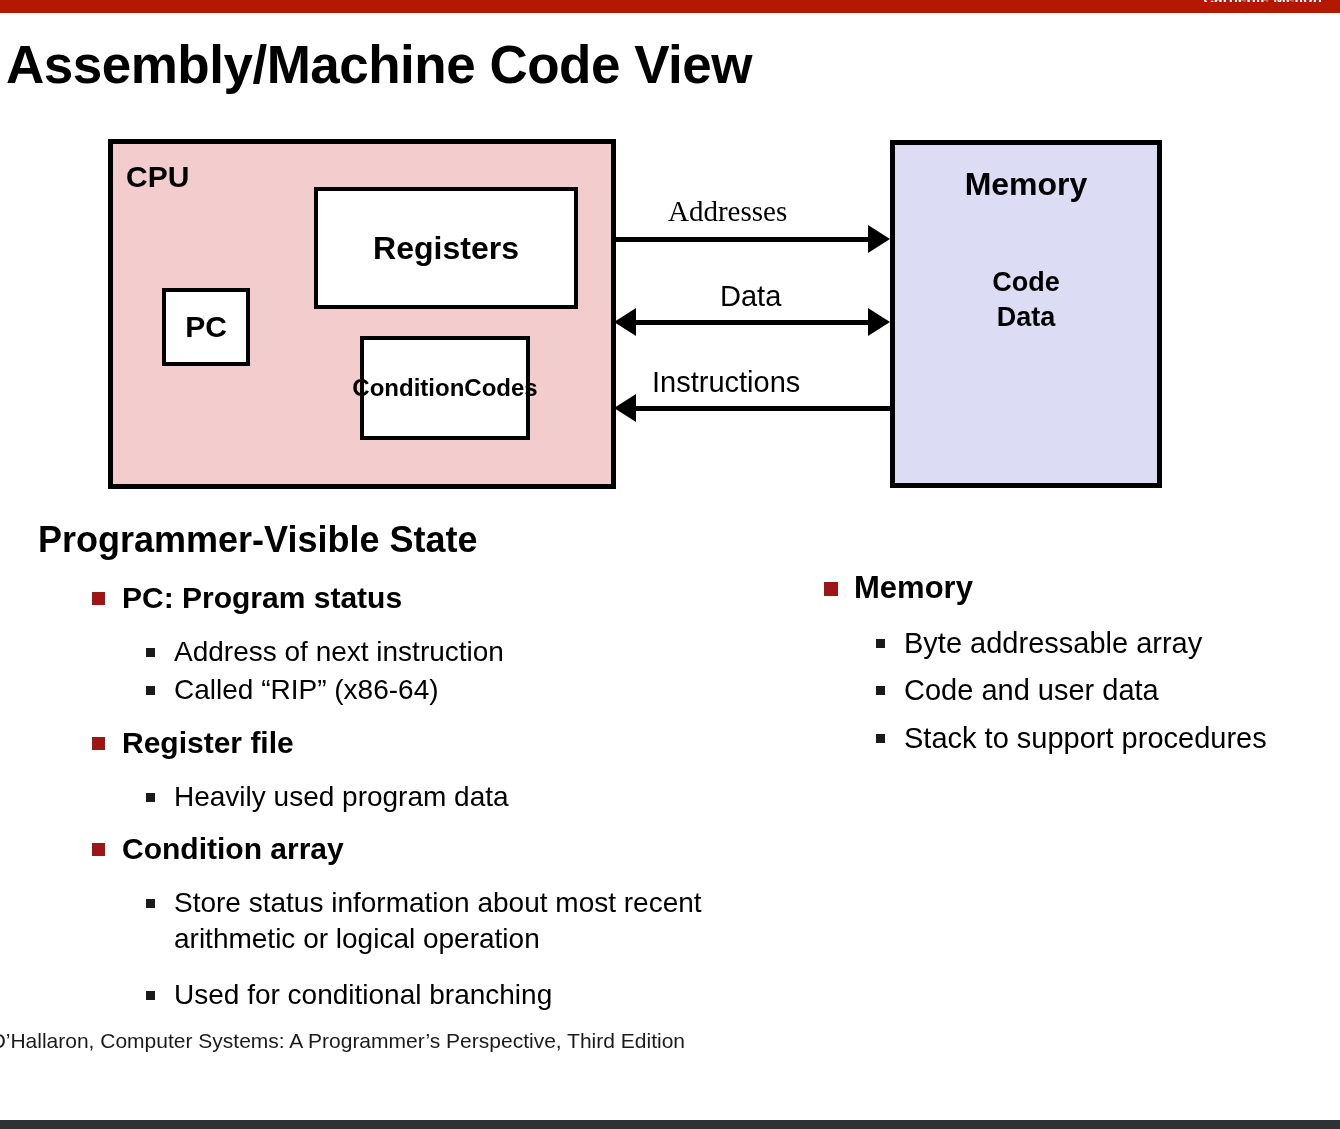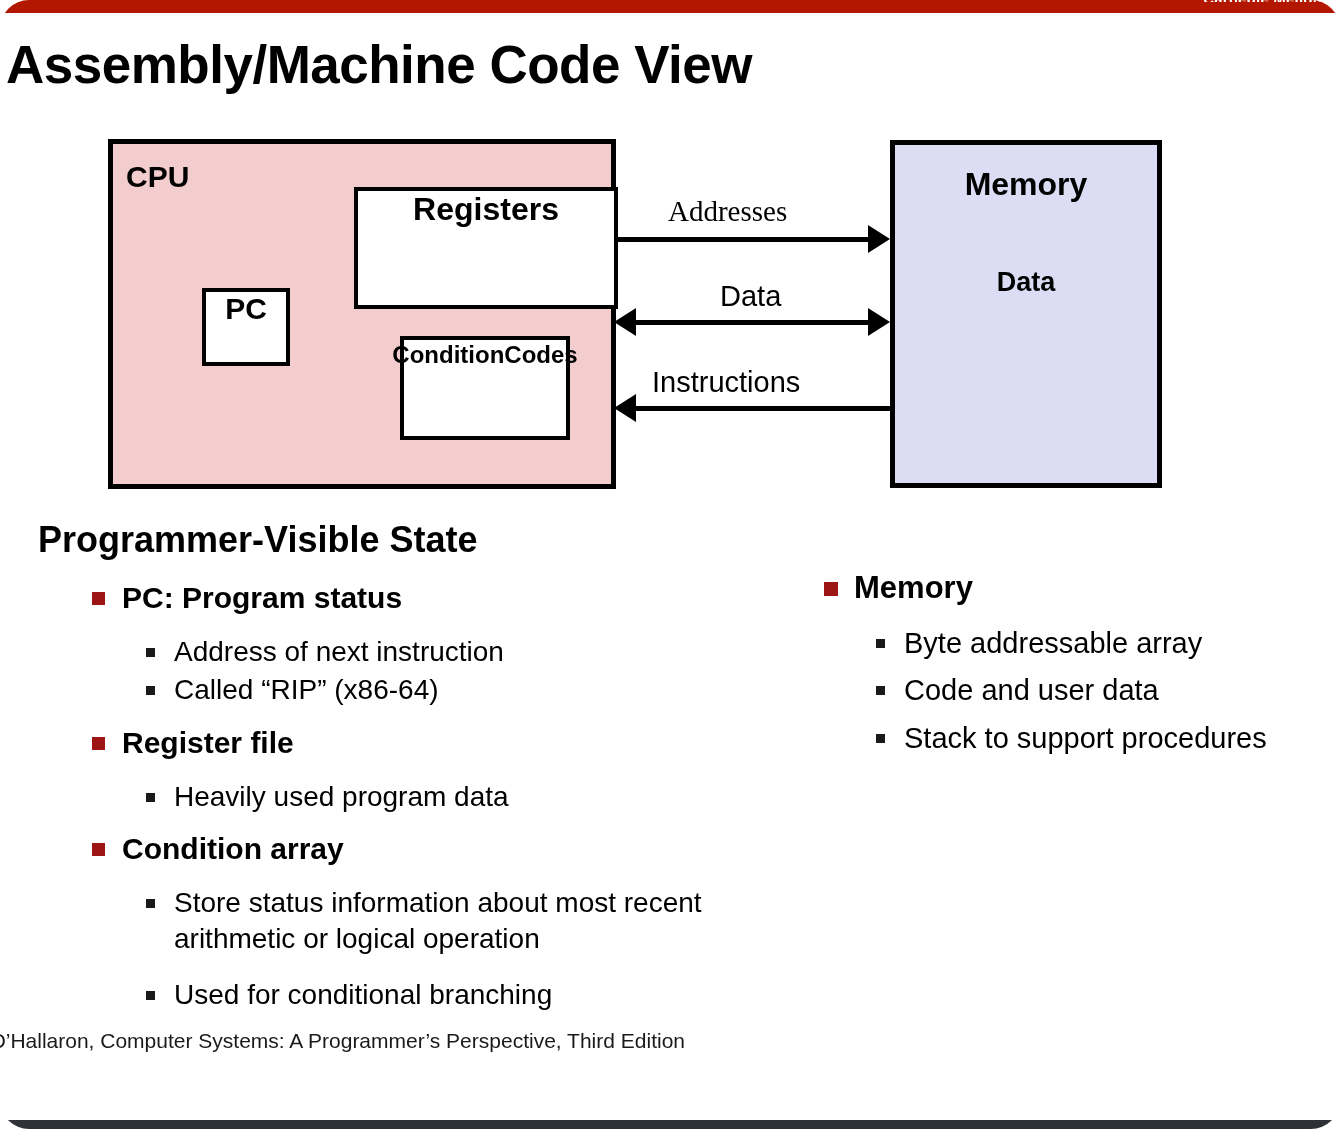--- a/index.html
+++ b/index.html
@@ -11,21 +11,20 @@
   body {
     font-family: "Liberation Sans", sans-serif;
     color: #000000;
   }
   #slide {
     position: relative;
     width: 1340px;
     height: 1129px;
     background: #ffffff;
     overflow: hidden;
-    border-radius: 29px;
   }
 
   
   .top-bar {
     position: absolute;
     left: 0; top: 0;
     width: 1340px; height: 13px;
     background: #b31700;
   }
   .brand-clip {
@@ -76,24 +75,24 @@
     left: 126px; top: 160px;
     font-size: 30px;
     font-weight: bold;
   }
   .inner-box {
     position: absolute;
     background: #ffffff;
     border: 4px solid #000000;
     box-sizing: border-box;
     display: flex;
+    align-items: center;
     justify-content: center;
     text-align: center;
     font-weight: bold;
-    margin-left: 40px;
   }
   .box-registers {
     left: 314px; top: 187px;
     width: 264px; height: 122px;
     font-size: 32px;
   }
   .box-pc {
     left: 162px; top: 288px;
     width: 88px; height: 78px;
     font-size: 30px;
@@ -237,20 +236,21 @@
     </div>
 
     <div class="inner-box box-cc">
       <span>Condition</span>
       <span>Codes</span>
     </div>
 
     <div class="mem-box">
       <div class="mem-title">Memory</div>
       <div class="mem-items">
+        <div>Code</div>
         <div>Data</div>
       </div>
     </div>
 
     <div class="arrow-label" style="left:668px; top:195px;font-family:Liberation Serif, serif;">Addresses</div>
     <div class="arrow-line" style="left:616px; top:237px; width:258px;"></div>
     <div class="arrow-head head-right" style="left:868px; top:225px;"></div>
 
     <div class="arrow-label" style="left:720px; top:280px;">Data</div>
     <div class="arrow-line" style="left:630px; top:320px; width:244px;"></div>

